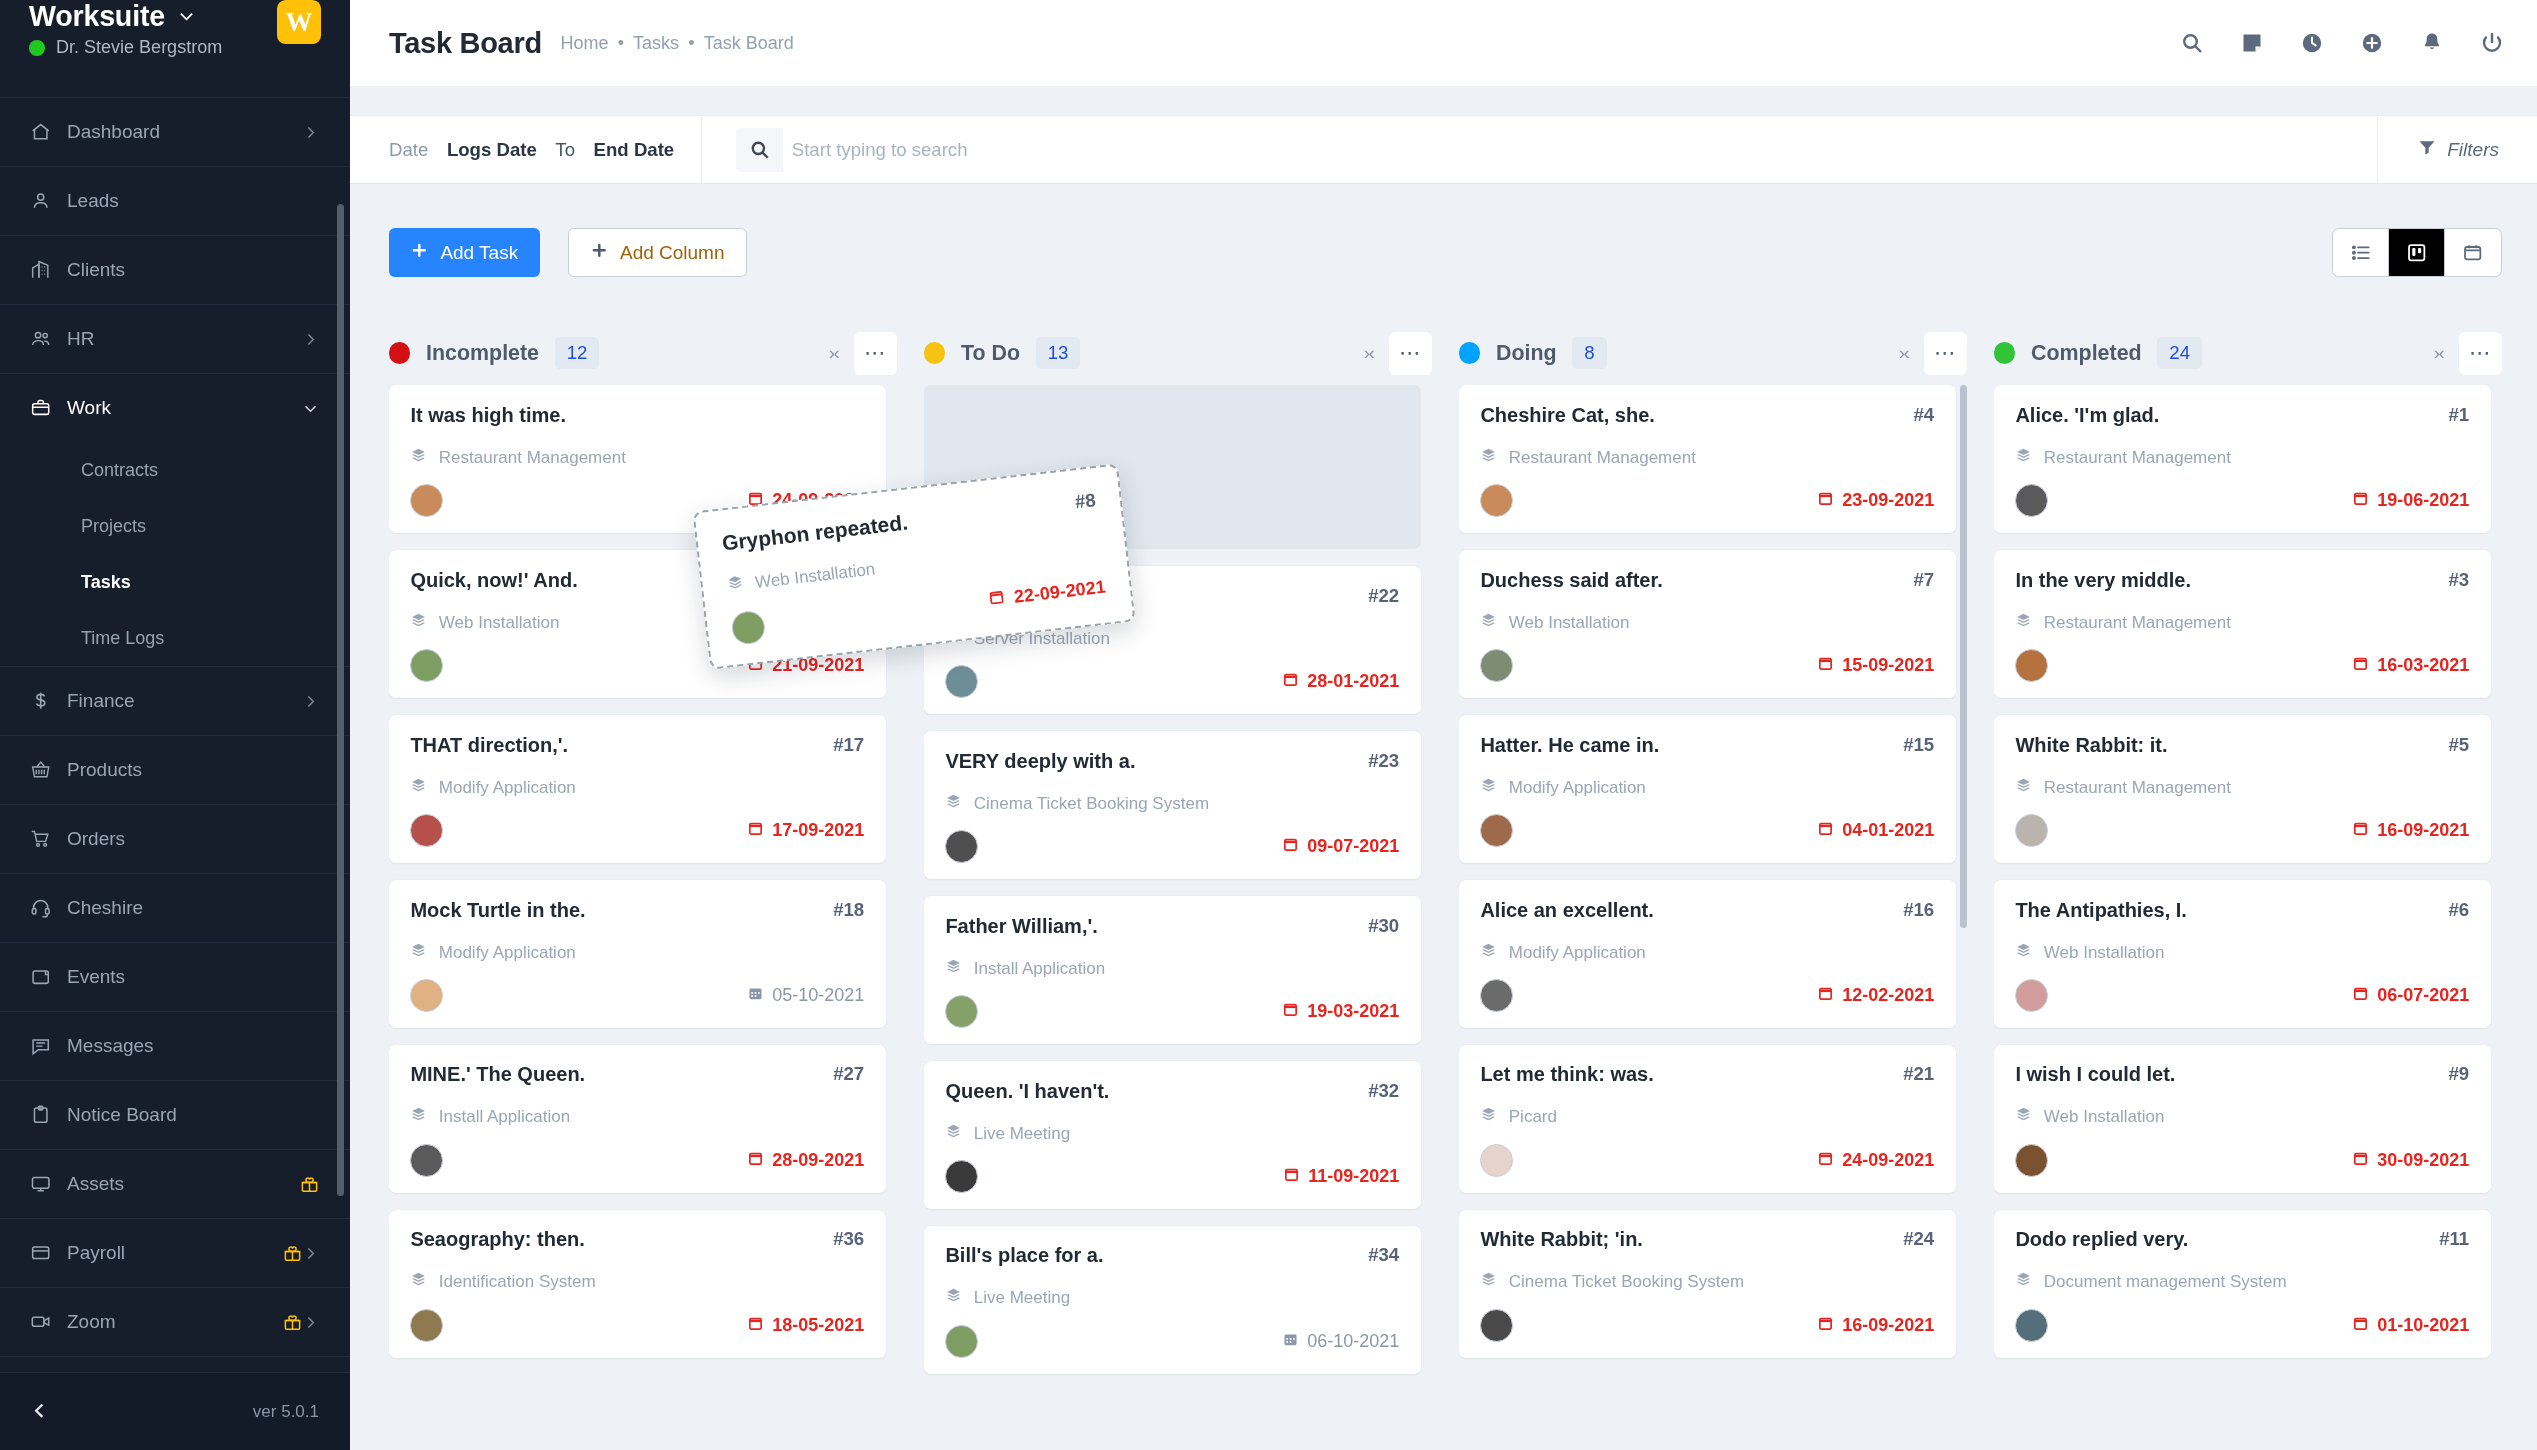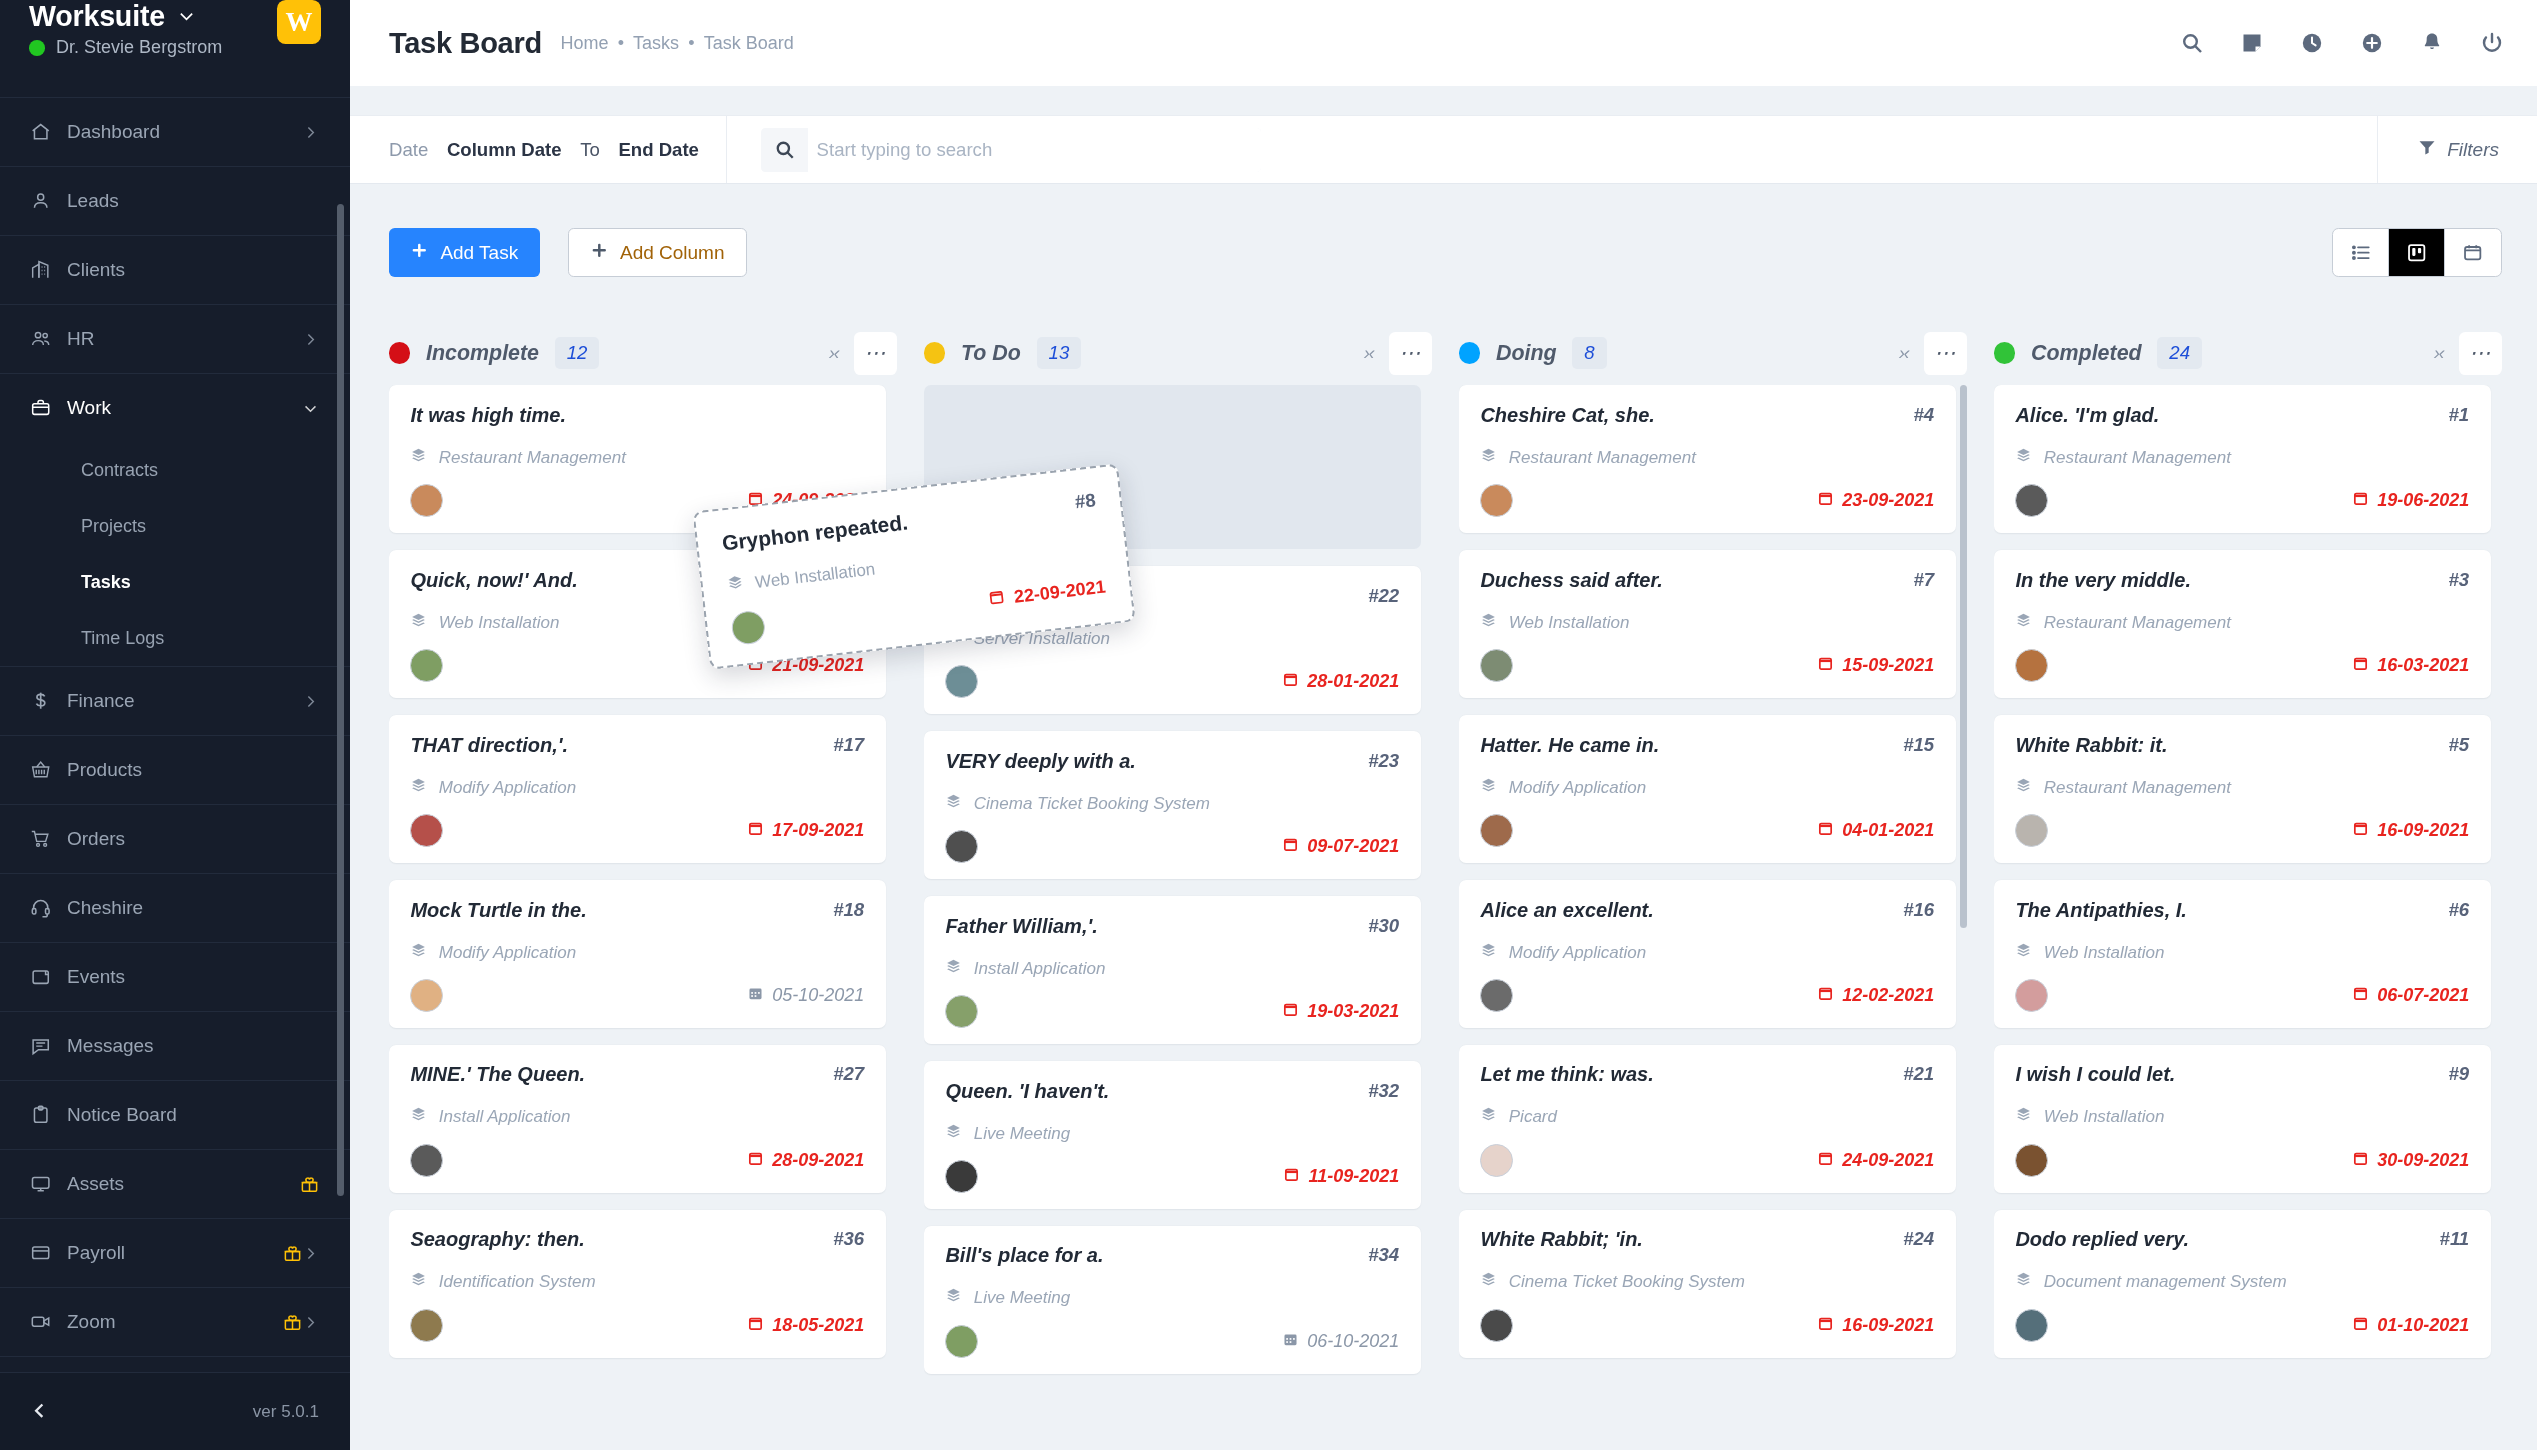--- a/index.html
+++ b/index.html
@@ -57,21 +57,21 @@
   .btn{display:inline-flex;align-items:center;gap:11.4px;height:49px;padding:0 21.4px;border-radius:5.7px;font-size:19px;cursor:pointer;}
   .btn-primary{background:#2684fe;color:#fff;font-weight:400;}
   .btn-outline{background:#fff;color:#a16207;border:0.7px solid #c6cdd6;margin-left:28px;}
   .viewtoggle{margin-left:auto;display:flex;border:0.7px solid #c6cdd6;border-radius:6.4px;overflow:hidden;height:49px;background:#fff;}
   .vt{width:56px;display:flex;align-items:center;justify-content:center;color:#5d6a7e;cursor:pointer;border-right:0.7px solid #c6cdd6;}
   .vt:last-child{border-right:0;}
   .vt.on{background:#000;color:#fff;}
 
   
   .board{flex:1;display:flex;gap:27px;padding:0 36px 0 39px;overflow:hidden;position:relative;}
-  .col{flex:1;min-width:0;display:flex;flex-direction:column;position:relative;font-style:italic;}
+  .col{flex:1;min-width:0;display:flex;flex-direction:column;position:relative;}
   .col-head{height:64px;flex:0 0 64px;display:flex;align-items:center;gap:15.7px;}
   .cdot{width:21.4px;height:21.4px;border-radius:50%;}
   .cname{font-size:21.4px;font-weight:700;color:#4f5a6b;}
   .ccount{background:#e3e9f0;color:#1d4ed8;border-radius:5px;padding:5px 12px;font-size:18.6px;}
   .chead-right{margin-left:auto;display:flex;align-items:center;gap:15.7px;}
   .collapse{color:#8b97a8;font-size:18.6px;letter-spacing:-1.4px;cursor:pointer;}
   .dots{width:43px;height:43px;background:#fff;border-radius:6.4px;display:flex;align-items:center;justify-content:center;color:#4f5a6b;font-size:21.4px;letter-spacing:1.4px;cursor:pointer;line-height:0;}
   .col-body{flex:1;overflow:hidden;position:relative;padding-right:11.4px;}
   .card{background:#fff;border-radius:7.1px;padding:18.6px 21.4px 15.7px;margin-bottom:17px;box-shadow:0 0.7px 1.4px rgba(30,40,60,.07);}
   .card-top{display:flex;align-items:flex-start;}
@@ -396,21 +396,21 @@
               <path d="M12 3v8"></path>
               <path d="M18 6.4a8 8 0 11-12 0"></path>
             </svg>
           </span>
       </div>
     </div>
 
     <div class="filterbar">
       <div class="fb-date">
         <span class="fb-lbl">Date</span>
-        <span class="fb-val">Column Date</span>
+        <span class="fb-val">Logs Date</span>
         <span class="fb-to">To</span>
         <span class="fb-val">End Date</span>
       </div>
       <div class="fb-search">
         <div class="searchbox">
           <span class="sico">
               <svg viewBox="0 0 24 24" width="21.4" height="21.4" fill="none" stroke="currentColor" stroke-width="2.6">
                 <circle cx="10.5" cy="10.5" r="6.3"></circle>
                 <path d="M15.2 15.2L21 21"></path>
               </svg>

